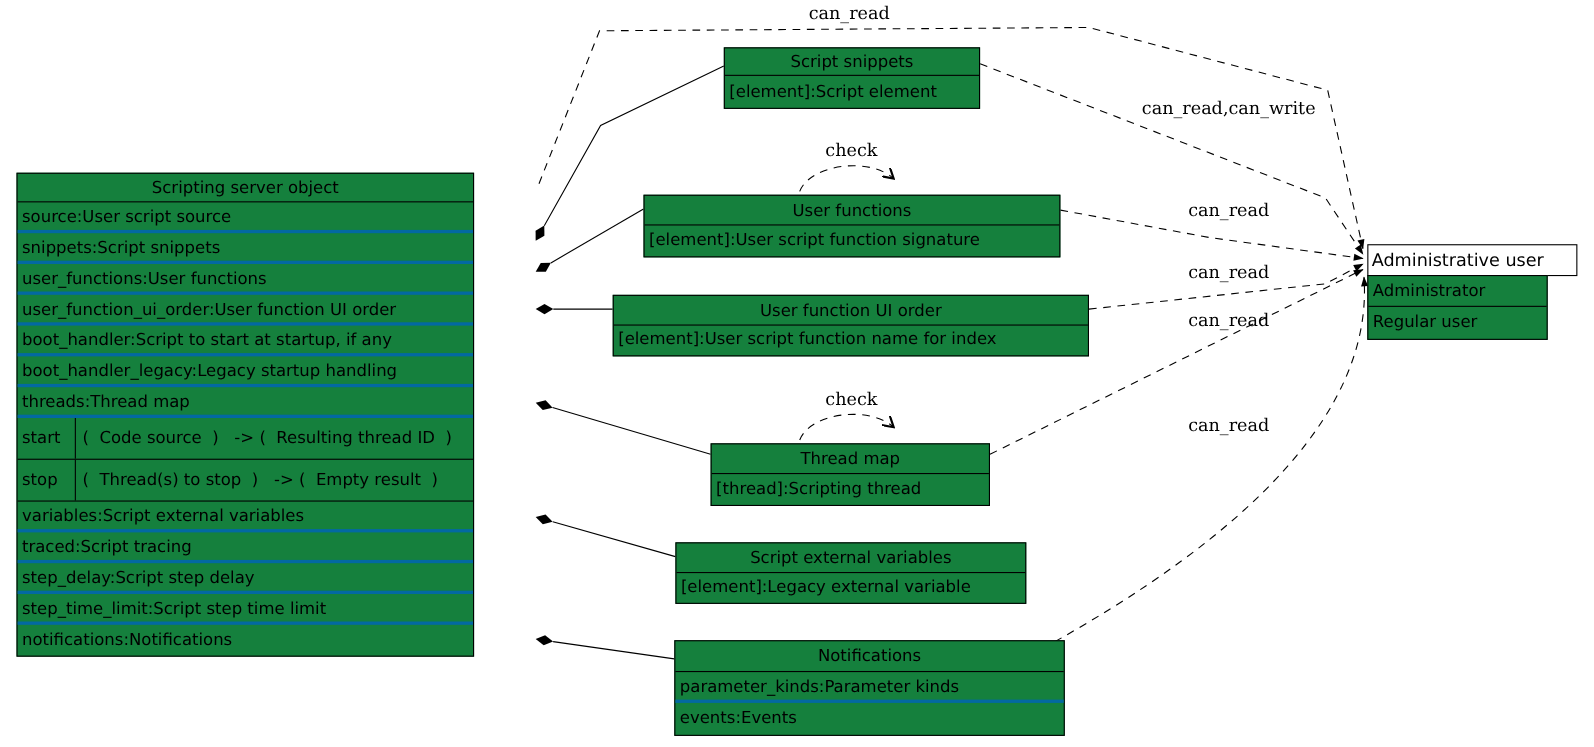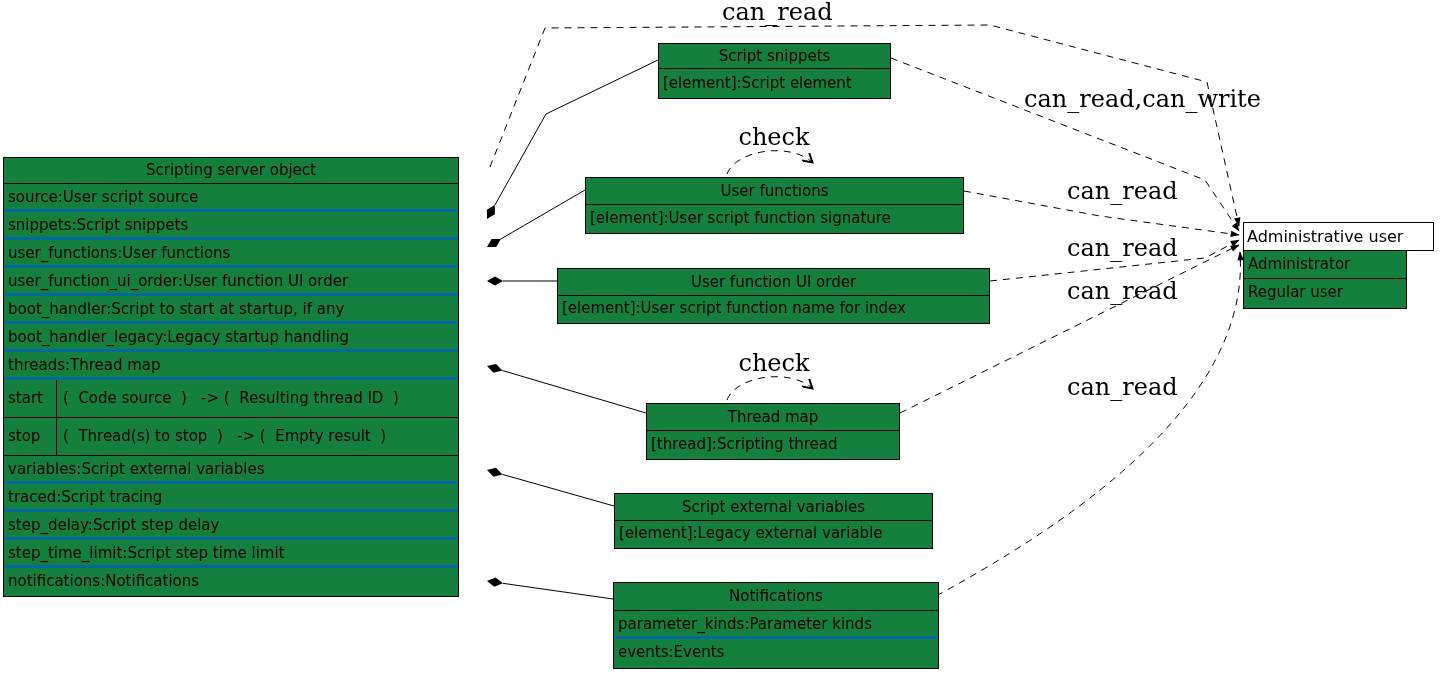--- a/index.html
+++ b/index.html
@@ -47,21 +47,21 @@
   }
   .srv .method .msig{
     flex:1;line-height:37px;padding-left:6px;white-space:pre;overflow:hidden;
   }
   
   .rec .title{height:27px;line-height:26px;}
   .rec .row{height:28px;line-height:26px;}
   .edge-label{
     position:absolute;
     font-family:"DejaVu Serif",serif;
-    font-size:24px;
+    font-size:16px;
     text-align:center;
     white-space:nowrap;
     line-height:20px;
   }
   .admin-hdr{
     position:absolute;border:1px solid #000;background:#fff;box-sizing:border-box;
     font-size:16px;line-height:27px;padding-left:3px;white-space:nowrap;overflow:hidden;
   }
 </style>
 </head>
@@ -114,21 +114,21 @@
 
   <div class="edge-label" style="left:722px;top:2px;width:100px;">can_read</div>
   <div class="edge-label" style="left:1024px;top:89px;width:186px;">can_read,can_write</div>
   <div class="edge-label" style="left:1067px;top:181px;width:100px;">can_read</div>
   <div class="edge-label" style="left:1067px;top:238px;width:100px;">can_read</div>
   <div class="edge-label" style="left:1067px;top:281px;width:100px;">can_read</div>
   <div class="edge-label" style="left:1067px;top:377px;width:100px;">can_read</div>
   <div class="edge-label" style="left:724px;top:127px;width:100px;">check</div>
   <div class="edge-label" style="left:724px;top:353px;width:100px;">check</div>
 
-  <div class="node srv" style="left:3px;top:157px;width:456px;">
+  <div class="node srv" style="left:15px;top:157px;width:416px;">
     <div class="title">Scripting server object</div>
     <div class="row">source:User script source</div>
     <div class="row">snippets:Script snippets</div>
     <div class="row">user_functions:User functions</div>
     <div class="row">user_function_ui_order:User function UI order</div>
     <div class="row">boot_handler:Script to start at startup, if any</div>
     <div class="row">boot_handler_legacy:Legacy startup handling</div>
     <div class="row">threads:Thread map</div>
     <div class="method">
       <div class="mname">start</div>
@@ -163,21 +163,21 @@
   <div class="node rec" style="left:646px;top:403px;width:254px;">
     <div class="title">Thread map</div>
     <div class="row">[thread]:Scripting thread</div>
   </div>
 
   <div class="node rec" style="left:614px;top:493px;width:319px;">
     <div class="title">Script external variables</div>
     <div class="row" style="height:27px;line-height:25px;">[element]:Legacy external variable</div>
   </div>
 
-  <div class="node rec" style="left:613px;top:582px;width:326px;">
+  <div class="node rec" style="left:613px;top:582px;width:355px;">
     <div class="title" style="height:28px;line-height:27px;">Notifications</div>
     <div class="row">parameter_kinds:Parameter kinds</div>
     <div class="row" style="height:29px;line-height:27px;">events:Events</div>
   </div>
 
   <div class="admin-hdr" style="left:1243px;top:222px;width:191px;height:29px;">Administrative user</div>
   <div class="node rec" style="left:1243px;top:250px;width:164px;">
     <div class="row" style="border-bottom:1px solid #000;height:28px;line-height:26px;">Administrator</div>
     <div class="row" style="height:29px;line-height:27px;">Regular user</div>
   </div>

